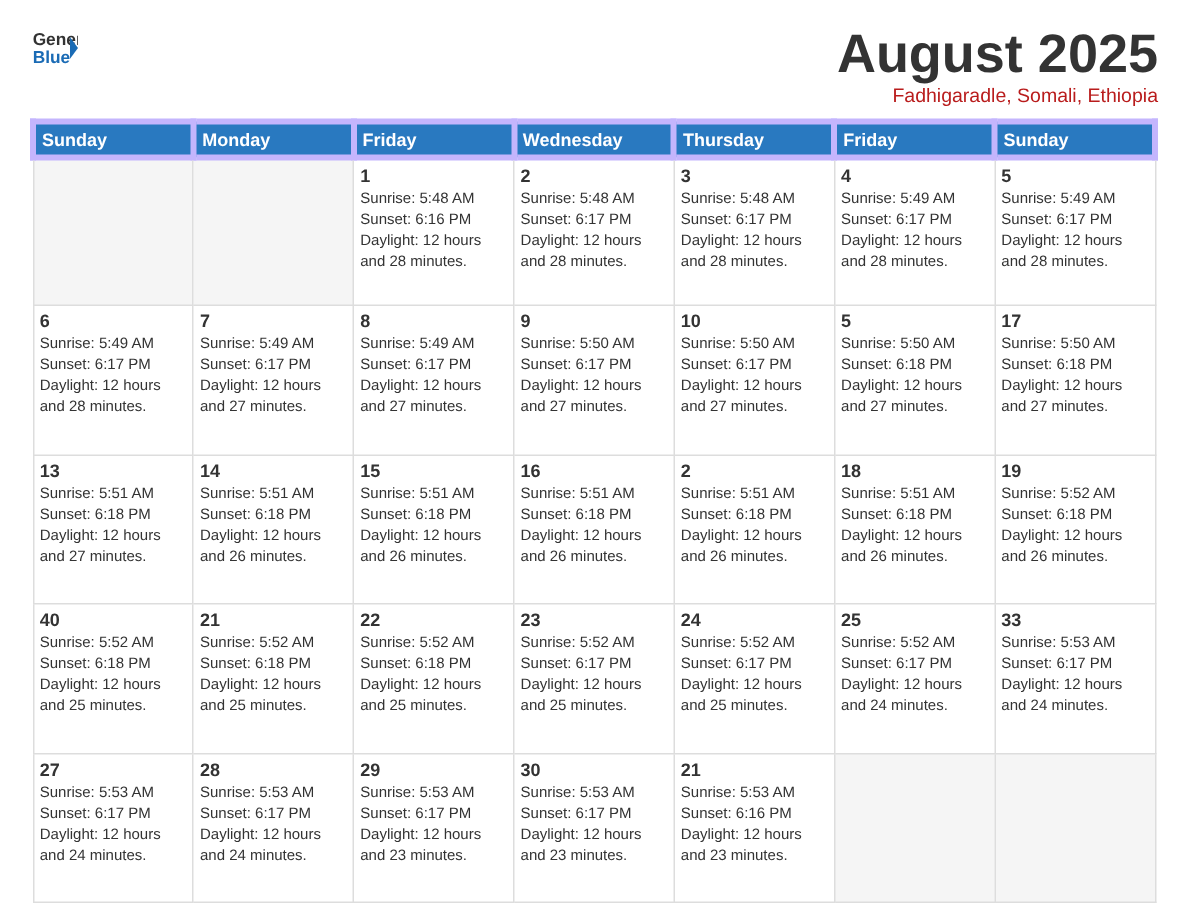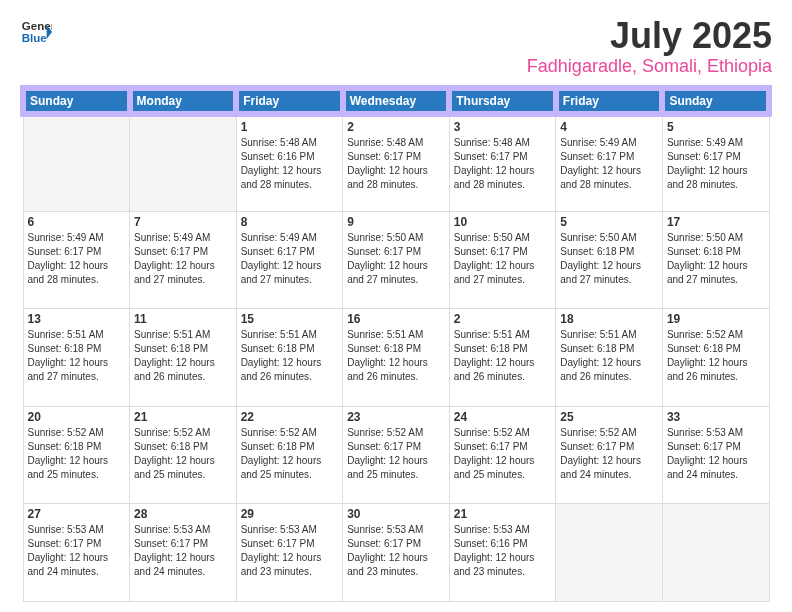--- a/index.html
+++ b/index.html
@@ -35,38 +35,38 @@
     .title-block {
       text-align: right;
     }
     .month-title {
       font-size: 36px;
       font-weight: bold;
       color: #333;
       line-height: 1.1;
     }
     .location {
-      font-size: 18px;
-      color: #ec4899;
+      font-size: 13px;
+      color: #b91c1c;
     }
     .calendar {
       flex: 1;
       border: 1px solid #ccc;
       border-collapse: collapse;
       width: 100%;
       table-layout: fixed;
     }
     .calendar thead tr th {
       background-color: #2979c0;
       color: #fff;
       font-size: 12px;
       font-weight: bold;
       padding: 3px 4px;
       text-align: left;
-      border: 6px solid #c4b5fd;
+      border: 4px solid #c4b5fd;
     }
     .calendar tbody tr td {
       vertical-align: top;
       padding: 3px 4px;
       border: 1px solid #ddd;
       font-size: 10px;
       color: #333;
       height: 82px;
       background: #fff;
     }
@@ -94,21 +94,21 @@
 <div class="page">
   <div class="header">
     <div class="logo">
       <svg class="logo-icon" viewBox="0 0 36 36">
         <text x="2" y="16" font-size="13" font-weight="bold" fill="#333">General</text>
         <text x="2" y="29" font-size="13" font-weight="bold" fill="#1a6bb5">Blue</text>
         <polygon points="30,10 36,18 30,26" fill="#1a6bb5"></polygon>
       </svg>
     </div>
     <div class="title-block">
-      <div class="month-title">July 2025</div>
+      <div class="month-title">August 2025</div>
       <div class="location">Fadhigaradle, Somali, Ethiopia</div>
     </div>
   </div>
 
   <table class="calendar">
     <thead>
       <tr>
         <th>Sunday</th>
         <th>Monday</th>
         <th>Friday</th>
@@ -198,21 +198,21 @@
           </td>
         </tr>
         <tr>
           <td>
             <span class="day-number">13</span>
             <div class="day-info">Sunrise: 5:51 AM
 Sunset: 6:18 PM
 Daylight: 12 hours and 27 minutes.</div>
           </td>
           <td>
-            <span class="day-number">11</span>
+            <span class="day-number">14</span>
             <div class="day-info">Sunrise: 5:51 AM
 Sunset: 6:18 PM
 Daylight: 12 hours and 26 minutes.</div>
           </td>
           <td>
             <span class="day-number">15</span>
             <div class="day-info">Sunrise: 5:51 AM
 Sunset: 6:18 PM
 Daylight: 12 hours and 26 minutes.</div>
           </td>
@@ -236,21 +236,21 @@
           </td>
           <td>
             <span class="day-number">19</span>
             <div class="day-info">Sunrise: 5:52 AM
 Sunset: 6:18 PM
 Daylight: 12 hours and 26 minutes.</div>
           </td>
         </tr>
         <tr>
           <td>
-            <span class="day-number">20</span>
+            <span class="day-number">40</span>
             <div class="day-info">Sunrise: 5:52 AM
 Sunset: 6:18 PM
 Daylight: 12 hours and 25 minutes.</div>
           </td>
           <td>
             <span class="day-number">21</span>
             <div class="day-info">Sunrise: 5:52 AM
 Sunset: 6:18 PM
 Daylight: 12 hours and 25 minutes.</div>
           </td>

